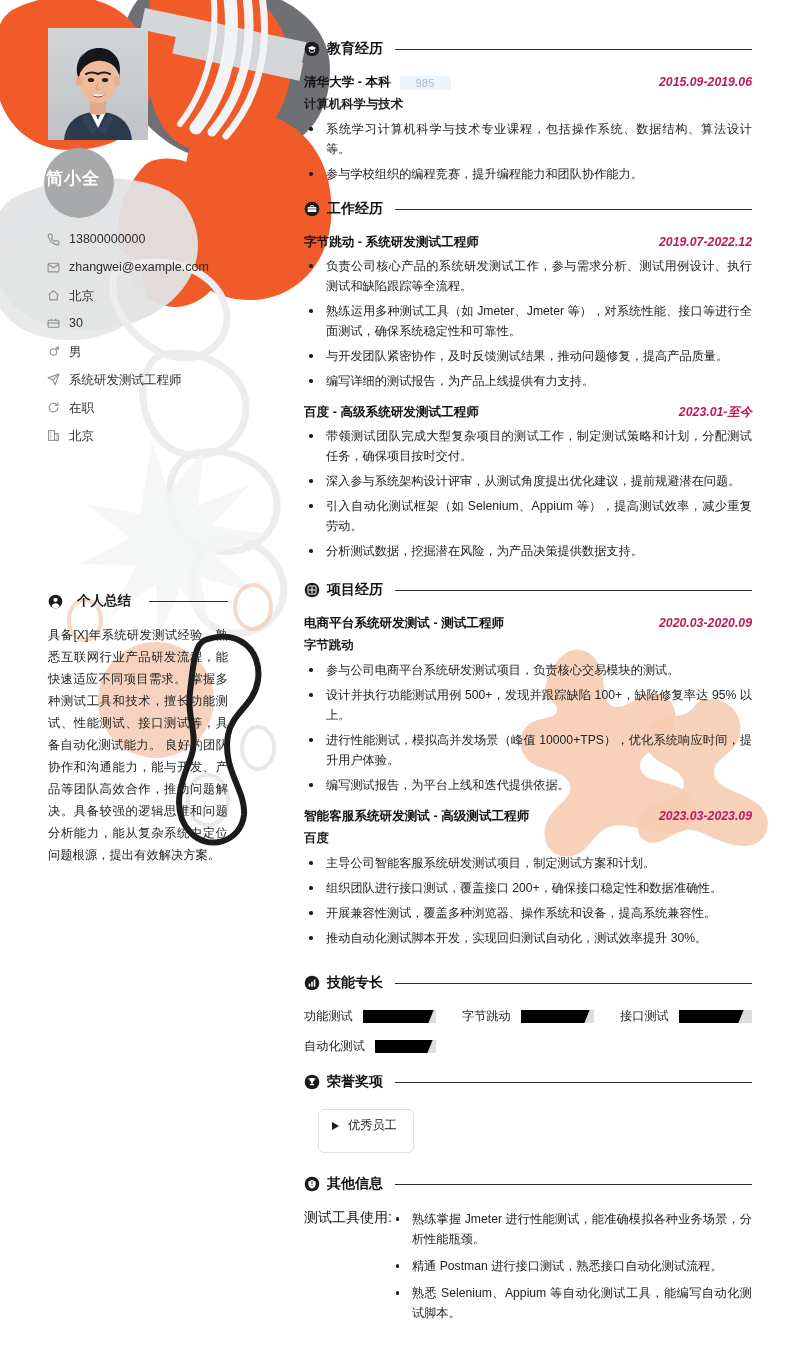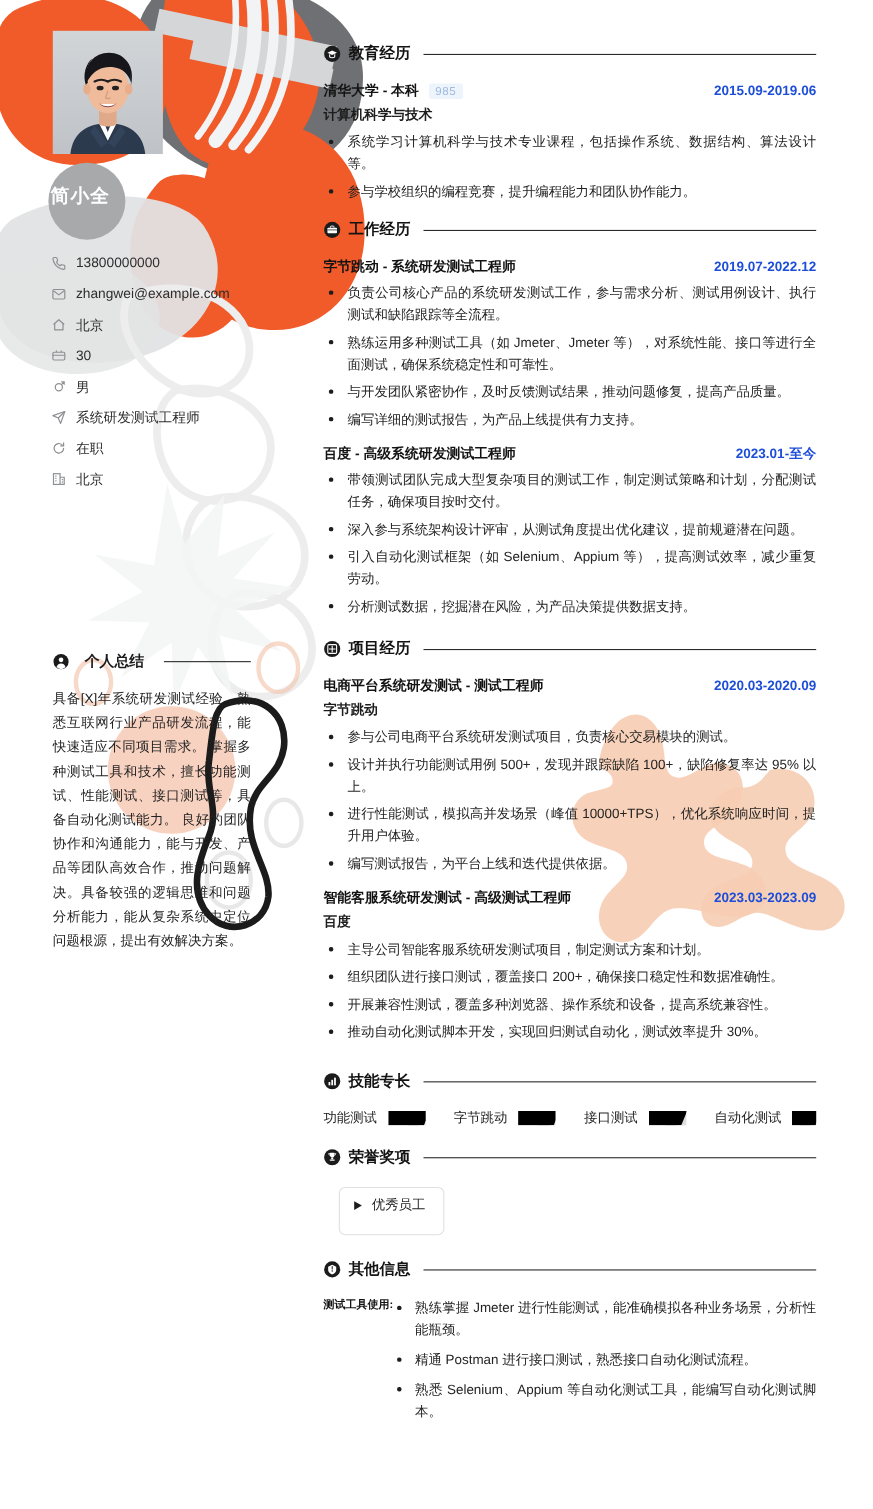--- a/index.html
+++ b/index.html
@@ -97,21 +97,21 @@
   }
   #summary-text {
     font-size: 12.3px;
     line-height: 22px;
     color: #232323;
     text-align: justify;
   }
 
   
   #right-col {
-    position: absolute; left: 294px; top: 0;
+    position: absolute; left: 304px; top: 0;
     width: 448px;
     z-index: 6;
   }
   .section { margin-bottom: 2px; }
   .sec-head {
     display: flex; align-items: center;
     gap: 7px;
     margin-bottom: 16px;
   }
   .sec-head .sec-ico { width: 16px; height: 16px; flex: 0 0 16px; }
@@ -131,27 +131,28 @@
   }
   .entry-title {
     font-size: 12.6px; font-weight: 700; color: #131313;
     display: flex; align-items: center; gap: 9px;
   }
   .tag-985 {
     display: inline-block;
     font-size: 10.5px; font-weight: 400;
     color: #9dbbe0;
     background: #eef4fb;
-    padding: 1px 6px;
+    padding: 1px 16px;
     border-radius: 2px;
     letter-spacing: .5px;
   }
   .entry-date {
-    font-size: 12.3px; font-weight: 700; color: #1d4ed8;
+    font-size: 12.3px; font-weight: 700; color: #be185d;
     white-space: nowrap;
+    font-style: italic;
   }
   .entry-sub {
     font-size: 12.4px; font-weight: 700; color: #1d1d1d;
     margin-bottom: 6px;
   }
   ul.bullets { list-style: none; margin: 0; padding: 0; }
   ul.bullets li {
     position: relative;
     padding-left: 22px;
     font-size: 12.2px;
@@ -165,21 +166,21 @@
     position: absolute;
     left: 5px; top: 8px;
     width: 3.5px; height: 3.5px;
     border-radius: 50%;
     background: #1d1d1d;
   }
 
   
   #skills-grid {
     display: grid;
-    grid-template-columns: 1fr 1fr 1fr 1fr;
+    grid-template-columns: 1fr 1fr 1fr;
     column-gap: 26px;
     row-gap: 13px;
     margin-bottom: 18px;
   }
   .skill {
     display: flex; align-items: center; gap: 10px;
   }
   .skill-name {
     font-size: 12.2px; color: #1d1d1d;
     white-space: nowrap;
@@ -219,21 +220,21 @@
   .award-tri {
     width: 0; height: 0;
     border-left: 7px solid #1d1d1d;
     border-top: 4.5px solid transparent;
     border-bottom: 4.5px solid transparent;
   }
 
   
   .other-row { display: flex; align-items: flex-start; }
   .other-label {
-    font-size: 10px; font-weight: 700; color: #131313;
+    font-size: 14px; font-weight: 400; color: #131313;
     flex: 0 0 auto;
     white-space: nowrap;
     padding-top: 0px;
   }
   .other-row ul.bullets { flex: 1 1 auto; }
   .other-row ul.bullets li { padding-left: 20px; margin-bottom: 7px; }
   .other-row ul.bullets li::before { left: 4px; top: 8px; }
 </style>
 </head>
 <body>

